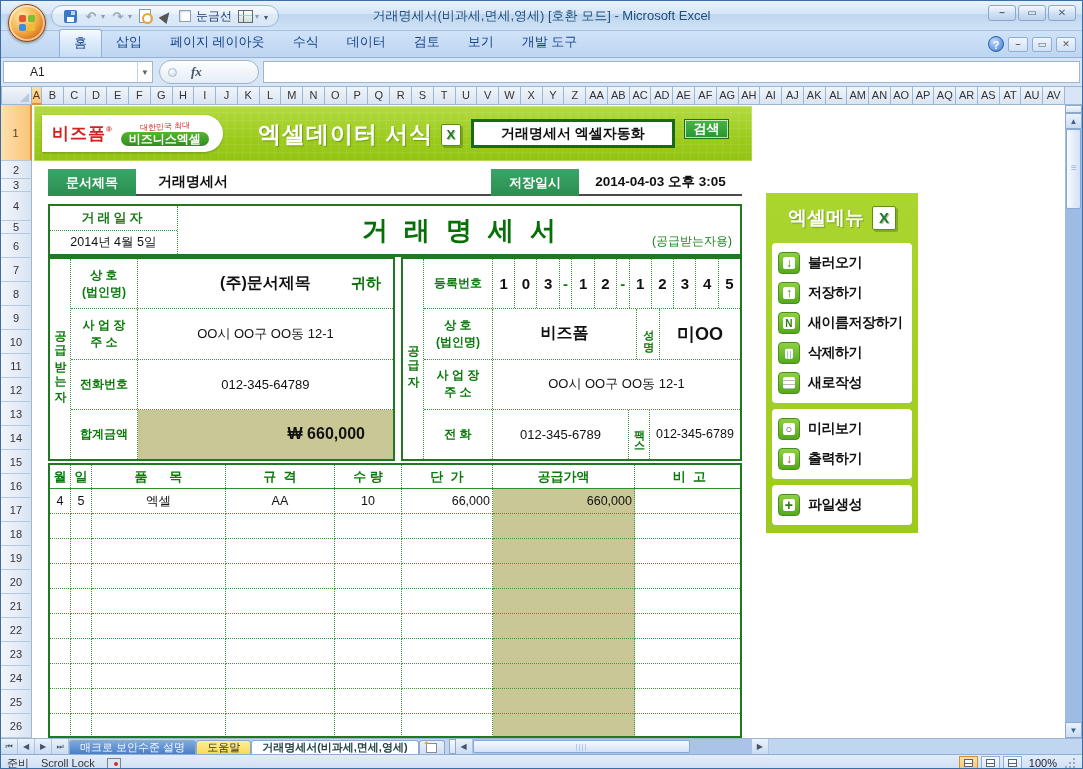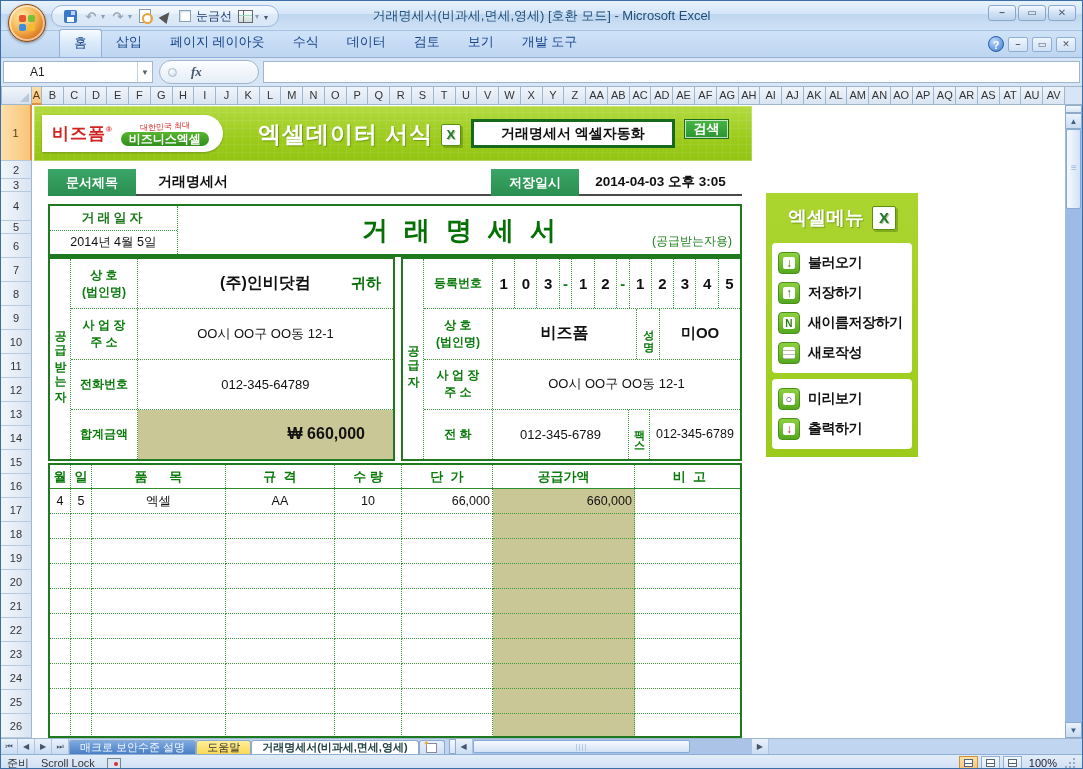--- a/index.html
+++ b/index.html
@@ -394,21 +394,21 @@
         <div class="vcol">
             <span class="vtext">공급받는자</span>
           </div>
         <div class="prows">
           <div class="prow">
             <div class="plabel">
                 <span>상   호</span>
                 <span>(법인명)</span>
               </div>
             <div class="pval name">
-              <span>(주)인비닷컴</span>
+              <span>(주)문서제목</span>
               <span class="honor">귀하</span>
             </div>
           </div>
           <div class="prow">
             <div class="plabel">
                 <span>사 업 장</span>
                 <span>주   소</span>
               </div>
             <div class="pval">OO시 OO구 OO동 12-1</div>
           </div>
@@ -453,21 +453,21 @@
           </div>
           <div class="prow prow-r">
             <div class="plabel">
                 <span>상   호</span>
                 <span>(법인명)</span>
               </div>
             <div class="pval name" style="flex:1.62;">비즈폼</div>
             <div class="subcell-v">
                 <span class="vtext">성명</span>
               </div>
-            <div class="subval" style="flex:.9;font-weight:bold;font-size:15px;">미OO</div>
+            <div class="subval" style="flex:.9;font-weight:bold;font-size:18px;">미OO</div>
           </div>
           <div class="prow prow-r">
             <div class="plabel">
                 <span>사 업 장</span>
                 <span>주   소</span>
               </div>
             <div class="pval">OO시 OO구 OO동 12-1</div>
           </div>
           <div class="prow prow-r">
             <div class="plabel">
@@ -608,32 +608,42 @@
               </div>
               <div class="sb-item">
                 <div class="mi save-icon"></div>
                 <div class="sb-label">저장하기</div>
               </div>
               <div class="sb-item">
                 <div class="mi save-as-icon"></div>
                 <div class="sb-label">새이름저장하기</div>
               </div>
               <div class="sb-item">
+                <div class="mi delete-icon"></div>
+                <div class="sb-label">삭제하기</div>
+              </div>
+              <div class="sb-item">
                 <div class="mi new-icon"></div>
                 <div class="sb-label">새로작성</div>
               </div>
             </div>
             <div class="sb-group">
               <div class="sb-item">
                 <div class="mi preview-icon"></div>
                 <div class="sb-label">미리보기</div>
               </div>
               <div class="sb-item">
                 <div class="mi print-icon"></div>
                 <div class="sb-label">출력하기</div>
+              </div>
+            </div>
+            <div class="sb-group">
+              <div class="sb-item">
+                <div class="mi file-create-icon"></div>
+                <div class="sb-label">파일생성</div>
               </div>
             </div>
           </div>
       </div>
 
     </div>
 
     <div class="vscroll">
       <div class="vsplit"></div>
       <div class="sbtn">▲</div>

